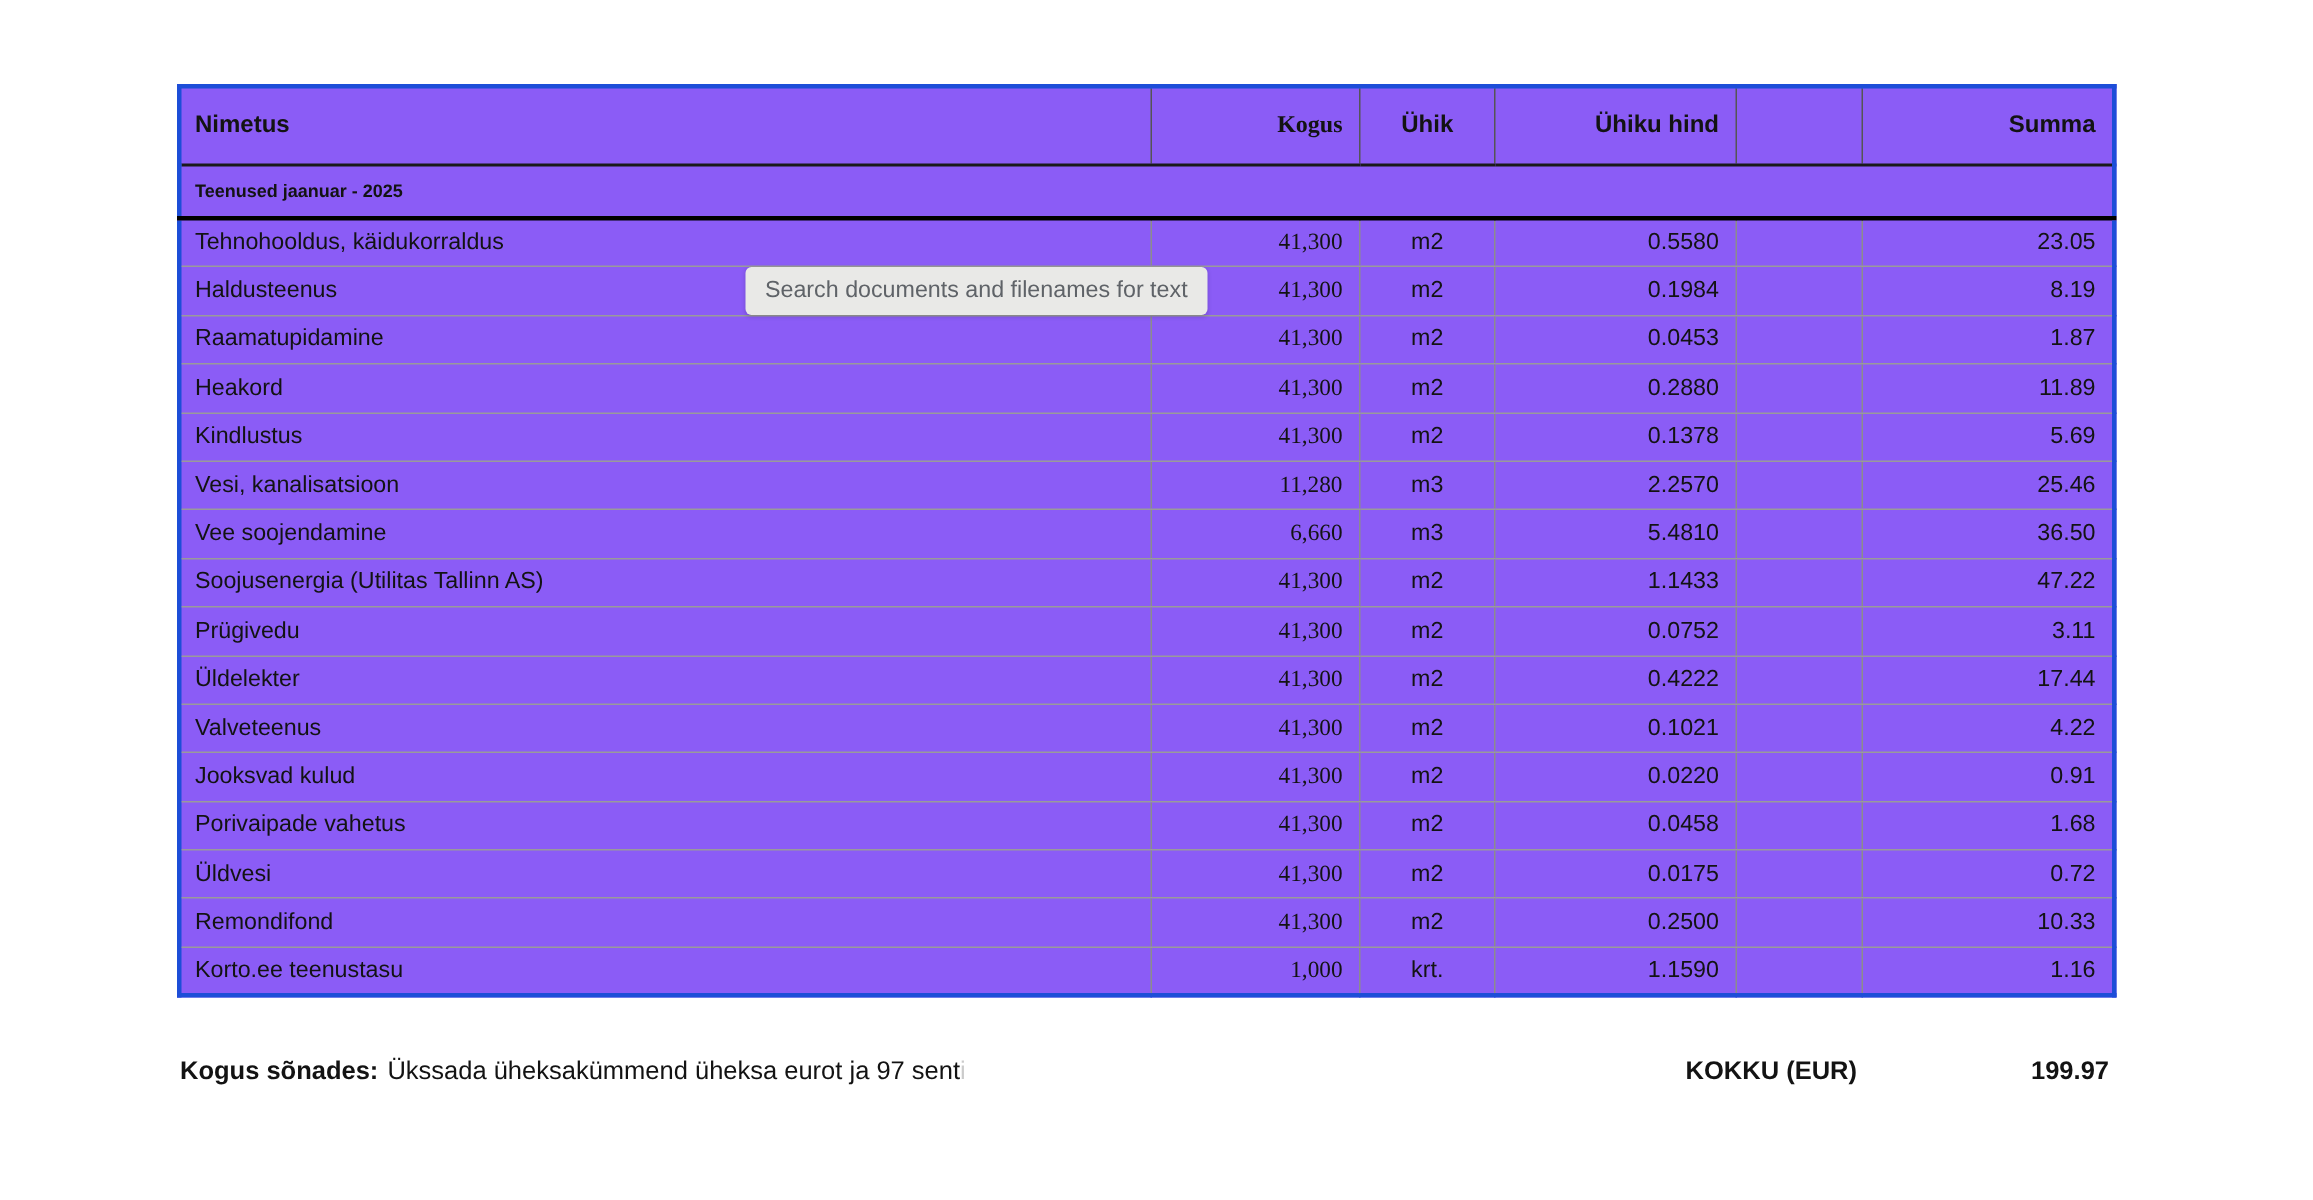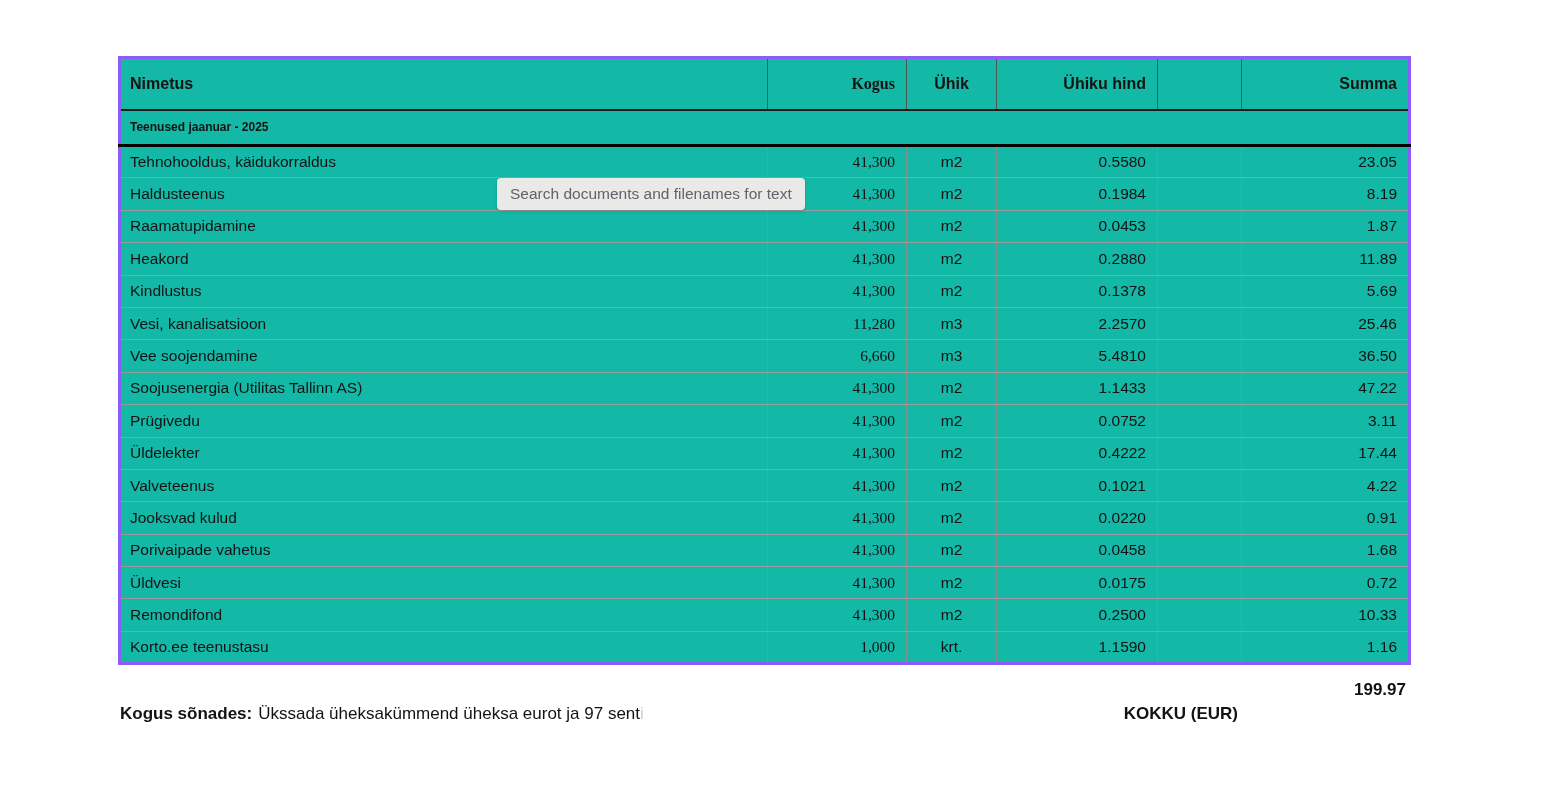--- a/index.html
+++ b/index.html
@@ -2,21 +2,21 @@
 <html><head>
 <meta charset="utf-8">
 <style>
   * { margin:0; padding:0; box-sizing:border-box; }
   html,body { width:1542px; height:800px; background:#ffffff; overflow:hidden;
               font-family:"Liberation Sans", sans-serif; color:#131313; }
   .page { position:relative; width:1542px; height:800px; background:#fff; }
   .doc  { position:absolute; left:118px; top:56px; width:1290px; height:700px; }
 
   table.invoice { border-collapse:collapse; table-layout:fixed; width:1290px;
-                  border:3px solid #8b5cf6; background:#14b8a6; }
+                  border:3px solid #1d4ed8; background:#8b5cf6; }
   thead th { height:52px; font-size:16px; font-weight:bold; padding:0 11px;
              border-bottom:2px solid #1a1a1a; vertical-align:middle; }
   thead th + th { border-left:1px solid #555; }
   tr.section-row td { height:36px; font-size:12px; font-weight:bold; text-align:left;
                       padding:0 9px; border-bottom:3px solid #000; vertical-align:middle; }
   tr.data-row td { height:32.4px; font-size:15.5px; padding:0 11px;
                    border-bottom:1px solid #9a9a9a; vertical-align:middle; }
   tr.data-row td + td { border-left:1px solid #8c8c8c; }
   tr.data-row:last-child td { border-bottom:none; }
   .c0 { text-align:left;  padding-left:9px !important; }
@@ -29,21 +29,21 @@
   .tooltip { position:absolute; left:379px; top:122px; height:32px; line-height:32px;
              padding:0 13px; background:#e9e9e7; color:#5f6368; font-size:15.5px;
              border-radius:4px; box-shadow:0 1px 3px rgba(0,0,0,.15);
              white-space:nowrap; z-index:5; }
 
   .footer-words { position:absolute; left:2px; top:648px; font-size:17px;
                   white-space:nowrap; z-index:2; }
   .footer-words .lbl { font-weight:bold; margin-right:6px; }
   .kokku-label  { position:absolute; top:648px; right:170px; font-size:17px;
                   font-weight:bold; white-space:nowrap; z-index:2; }
-  .total-value  { position:absolute; top:624px; right:2px; font-size:17px;
+  .total-value  { position:absolute; top:648px; right:2px; font-size:17px;
                   font-weight:bold; white-space:nowrap; z-index:2; }
 
   
   .wm-dash { position:absolute; left:437px; top:630px; width:588px; height:16px; z-index:4;
              background:repeating-linear-gradient(90deg,#fff 0 20px, rgba(255,255,255,0) 20px 43px); }
   .wm-fade { position:absolute; left:522px; top:644px; width:228px; height:23px; z-index:4;
              background:repeating-linear-gradient(90deg, rgba(255,255,255,.78) 0 14px, rgba(255,255,255,.12) 14px 31px); }
 </style>
 </head>
 <body>

